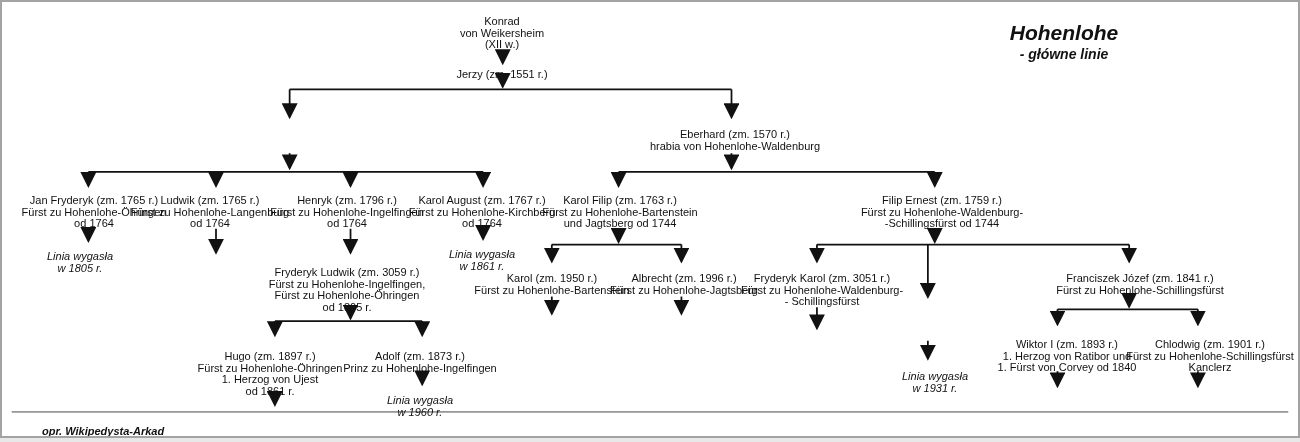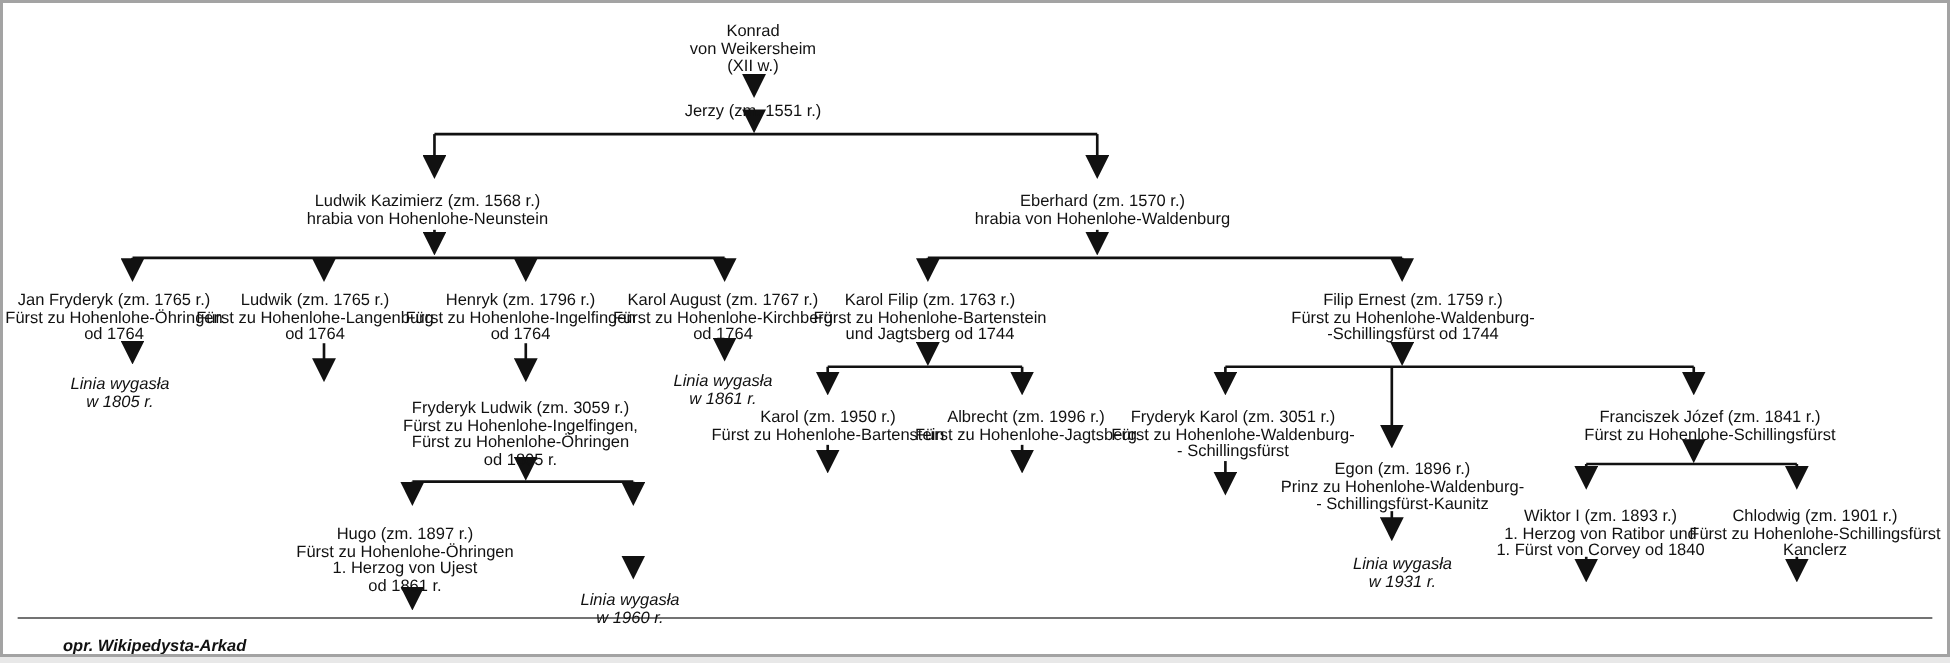--- a/index.html
+++ b/index.html
@@ -101,30 +101,26 @@
 
   <div class="node" style="left:500px;top:14px">
       <div>Konrad</div>
       <div>von Weikersheim</div>
       <div>(XII w.)</div>
     </div>
   <div class="node" style="left:500px;top:67px">
       <div>Jerzy (zm. 1551 r.)</div>
     </div>
 
-  <div class="node" style="left:283px;top:127px">
-      <div>Ludwik Kazimierz (zm. 1568 r.)</div>
-      <div>hrabia von Hohenlohe-Neunstein</div>
-    </div>
   <div class="node" style="left:733px;top:127px">
       <div>Eberhard (zm. 1570 r.)</div>
       <div>hrabia von Hohenlohe-Waldenburg</div>
     </div>
 
-  <div class="node" style="left:74px;top:193px">
+  <div class="node" style="left:92px;top:193px">
       <div>Jan Fryderyk (zm. 1765 r.)</div>
       <div>Fürst zu Hohenlohe-Öhringen</div>
       <div>od 1764</div>
     </div>
   <div class="node" style="left:208px;top:193px">
       <div>Ludwik (zm. 1765 r.)</div>
       <div>Fürst zu Hohenlohe-Langenburg</div>
       <div>od 1764</div>
     </div>
   <div class="node" style="left:345px;top:193px">
@@ -150,20 +146,24 @@
       <div>Fürst zu Hohenlohe-Ingelfingen,</div>
       <div>Fürst zu Hohenlohe-Öhringen</div>
       <div>od 1805 r.</div>
     </div>
   <div class="node" style="left:268px;top:349px">
       <div>Hugo (zm. 1897 r.)</div>
       <div>Fürst zu Hohenlohe-Öhringen</div>
       <div>1. Herzog von Ujest</div>
       <div>od 1861 r.</div>
     </div>
+  <div class="node" style="left:418px;top:349px">
+      <div>Adolf (zm. 1873 r.)</div>
+      <div>Prinz zu Hohenlohe-Ingelfingen</div>
+    </div>
   <div class="node extinct" style="left:418px;top:393px">
       <div>Linia wygasła</div>
       <div>w 1960 r.</div>
     </div>
 
   <div class="node" style="left:618px;top:193px">
       <div>Karol Filip (zm. 1763 r.)</div>
       <div>Fürst zu Hohenlohe-Bartenstein</div>
       <div>und Jagtsberg od 1744</div>
     </div>
@@ -178,40 +178,39 @@
     </div>
   <div class="node" style="left:682px;top:271px">
       <div>Albrecht (zm. 1996 r.)</div>
       <div>Fürst zu Hohenlohe-Jagtsberg</div>
     </div>
   <div class="node" style="left:820px;top:271px">
       <div>Fryderyk Karol (zm. 3051 r.)</div>
       <div>Fürst zu Hohenlohe-Waldenburg-</div>
       <div>- Schillingsfürst</div>
     </div>
-  <div class="node" style="left:933px;top:306px">
-      <div>Egon (zm. 1896 r.)</div>
-      <div>Prinz zu Hohenlohe-Waldenburg-</div>
-      <div>- Schillingsfürst-Kaunitz</div>
-    </div>
   <div class="node extinct" style="left:933px;top:369px">
       <div>Linia wygasła</div>
       <div>w 1931 r.</div>
     </div>
   <div class="node" style="left:1138px;top:271px">
       <div>Franciszek Józef (zm. 1841 r.)</div>
       <div>Fürst zu Hohenlohe-Schillingsfürst</div>
     </div>
   <div class="node" style="left:1065px;top:337px">
       <div>Wiktor I (zm. 1893 r.)</div>
       <div>1. Herzog von Ratibor und</div>
       <div>1. Fürst von Corvey od 1840</div>
     </div>
   <div class="node" style="left:1208px;top:337px">
       <div>Chlodwig (zm. 1901 r.)</div>
       <div>Fürst zu Hohenlohe-Schillingsfürst</div>
       <div>Kanclerz</div>
     </div>
 
+  <div class="title-block">
+    <div class="title">Hohenlohe</div>
+    <div class="subtitle">- główne linie</div>
+  </div>
 
   <div class="credit">opr. Wikipedysta-Arkad</div>
 
 </div>
 
 </body></html>

